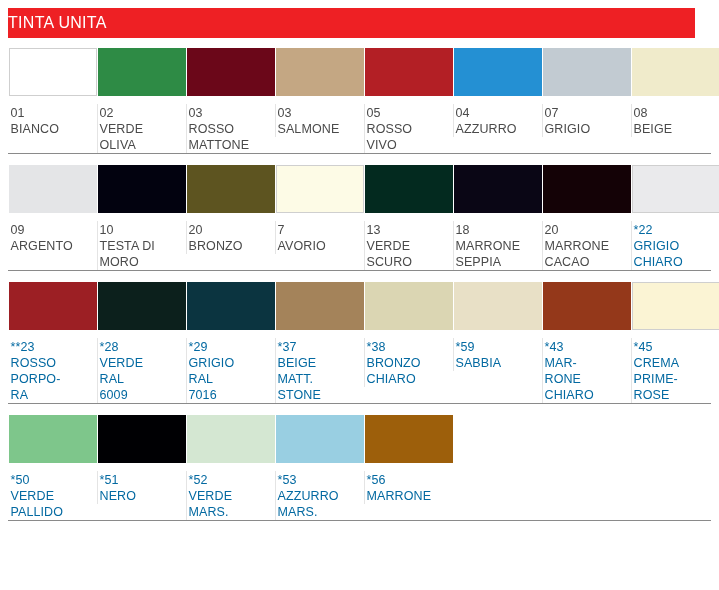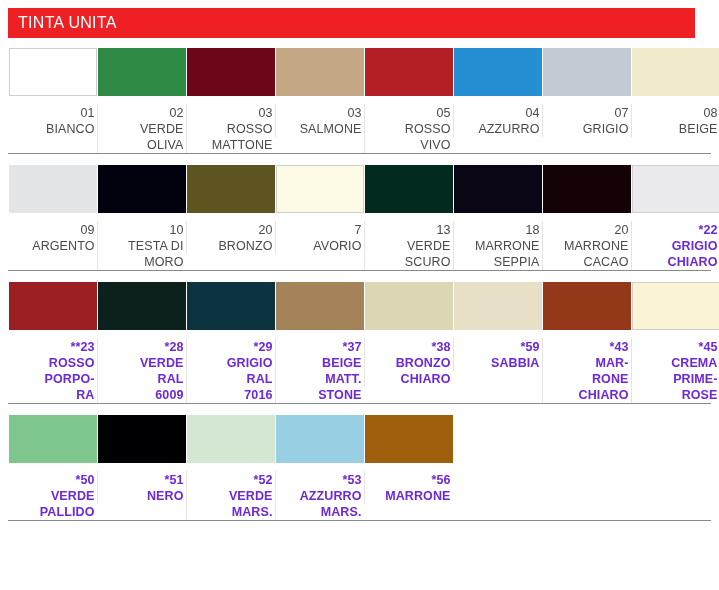--- a/index.html
+++ b/index.html
@@ -22,21 +22,20 @@
     padding: 0;
   }
 
   
   #banner {
     margin: 8px 24px 0 8px;
     height: 30px;
     background: #ee2024;
     display: flex;
     align-items: center;
-    padding-left: 10px;
   }
   #banner .banner-title {
     color: #ffffff;
     font-size: 16px;
     font-weight: 400;
     letter-spacing: 0.3px;
     line-height: 1;
     font-family: "Liberation Sans", sans-serif;
   }
 
@@ -65,31 +64,31 @@
     height: 48px;
     display: block;
   }
   .chip.bordered {
     border: 1px solid #cfcfcf;
   }
 
   .cell-label {
     margin-top: 9px;
     width: 84px;
-    text-align: right;
+    text-align: left;
     font-size: 12.5px;
     line-height: 16px;
     color: #4a4a4a;
     font-family: "Liberation Sans", sans-serif;
     white-space: pre-line;
     letter-spacing: 0.1px;
   }
   .cell-label.bold {
-    font-weight: bold;
-    color: #6d28d9;
+    font-weight: normal;
+    color: #0369a1;
   }
 
   
   .vsep {
     position: absolute;
     top: 56px;
     bottom: 0;
     left: 0;
     width: 1px;
     background: #e4e4e4;

